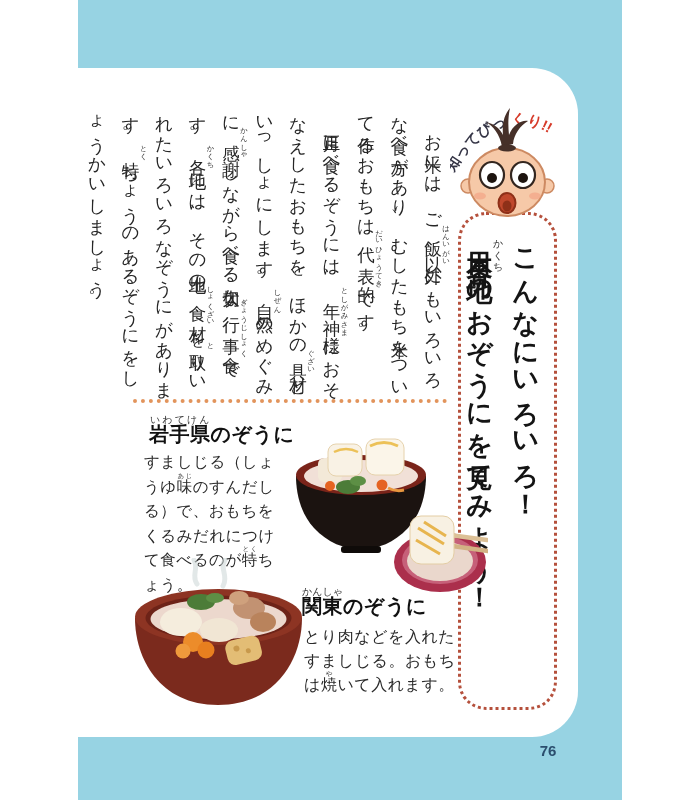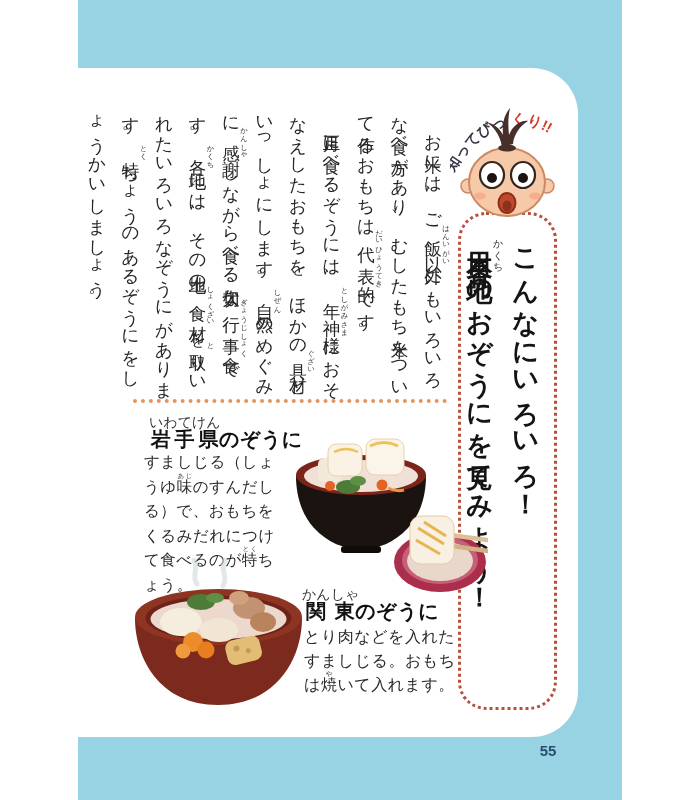--- a/index.html
+++ b/index.html
@@ -18,21 +18,21 @@
   .callout-box{position:absolute;left:380px;top:144px;width:99px;height:498px;z-index:2;
                background:#ffffff;border:3px dotted #b5503c;border-radius:28px;box-sizing:border-box;}
   .callout-title{position:absolute;top:16px;right:5px;height:462px;
                  font-size:26px;font-weight:bold;line-height:46px;letter-spacing:1px;color:#141414;}
   .callout-title div{margin:0;}
   .callout-title rt{font-size:10px;}
   .mascot{position:absolute;left:372px;top:22px;width:118px;height:130px;z-index:5;}
   .divider{position:absolute;left:55px;top:331px;width:314px;height:0;z-index:1;
            border-top:4px dotted #e2945c;}
   .sec-heading{position:absolute;font-weight:bold;color:#111;line-height:1.1;z-index:3;}
-  .sec-heading rt{font-size:14px;}
+  .sec-heading rt{font-size:10px;}
   .heading-iwate{left:71px;top:347px;font-size:20px;letter-spacing:0.5px;}
   .heading-kanto{left:224px;top:519px;font-size:20px;letter-spacing:0.5px;}
   .sec-body{position:absolute;color:#2a2a2a;z-index:3;}
   .body-iwate{left:66px;top:382px;width:133px;font-size:15.5px;line-height:24.5px;letter-spacing:0.5px;}
   .body-kanto{left:226px;top:557px;width:152px;font-size:16px;line-height:24px;letter-spacing:0.5px;}
   .photo1{position:absolute;left:210px;top:362px;width:200px;height:166px;z-index:6;}
   .photo2{position:absolute;left:53px;top:490px;width:175px;height:158px;z-index:4;}
   .page-number{position:absolute;left:450px;top:742px;width:40px;text-align:center;
                font-size:15px;font-weight:bold;color:#2b4e6e;}
 </style>
@@ -142,15 +142,15 @@
             <circle cx="106" cy="89" r="3" fill="#c8994c"></circle>
             <circle cx="117" cy="94" r="2.5" fill="#c8994c"></circle>
           </g>
         </g>
       </svg>
 
       <div class="sec-heading heading-kanto"><ruby>関東<rt>かんしゃ</rt></ruby>のぞうに</div>
       <div class="sec-body body-kanto">とり肉などを入れたすましじる。おもちは<ruby>焼<rt>や</rt></ruby>いて入れます。</div>
 
     </div>
-    <div class="page-number">55</div>
+    <div class="page-number">76</div>
   </div>
 </div>
 
 </body></html>

